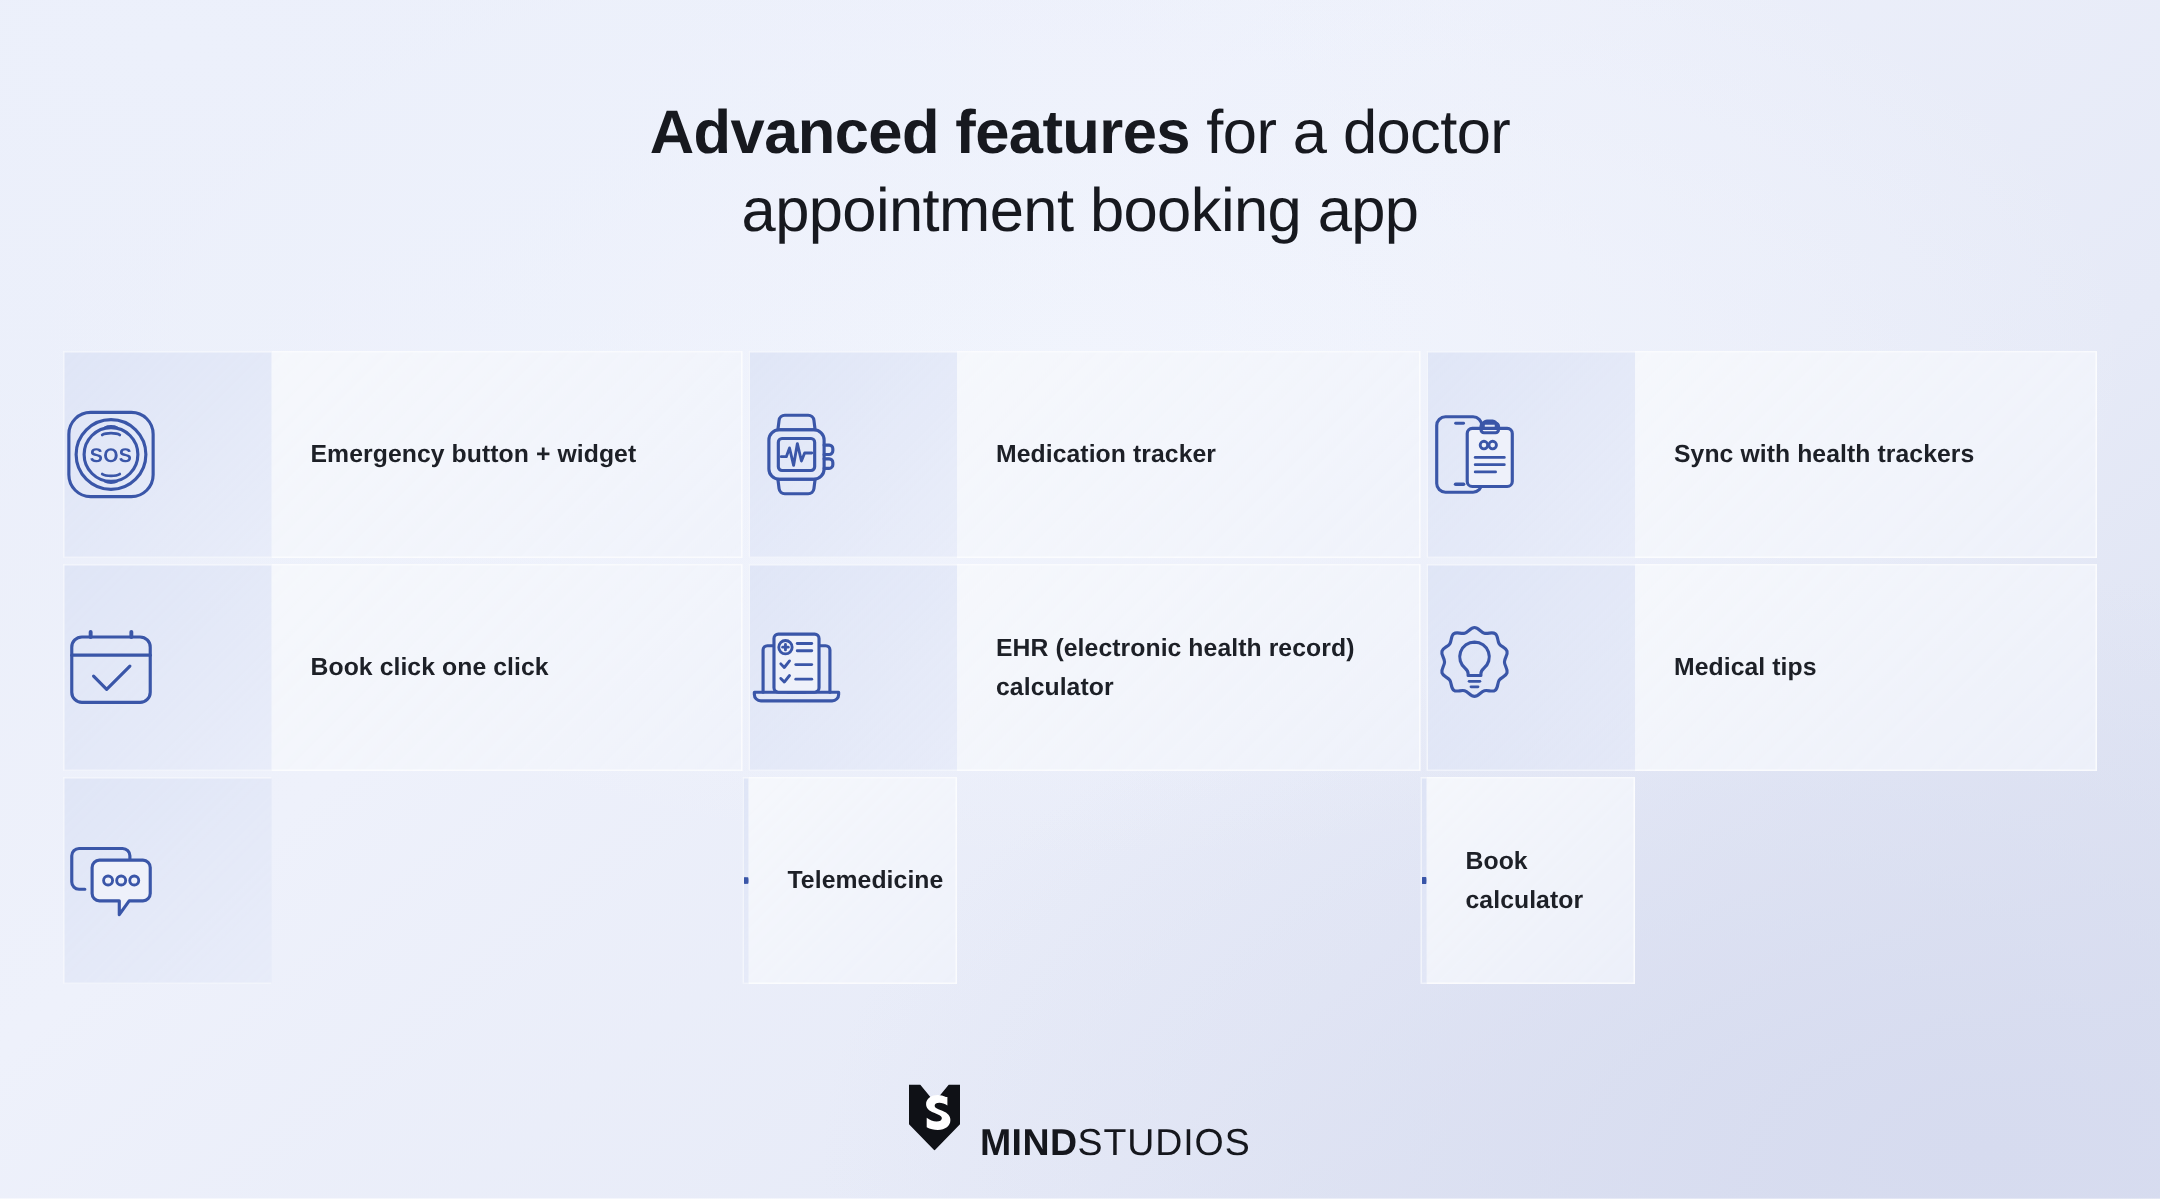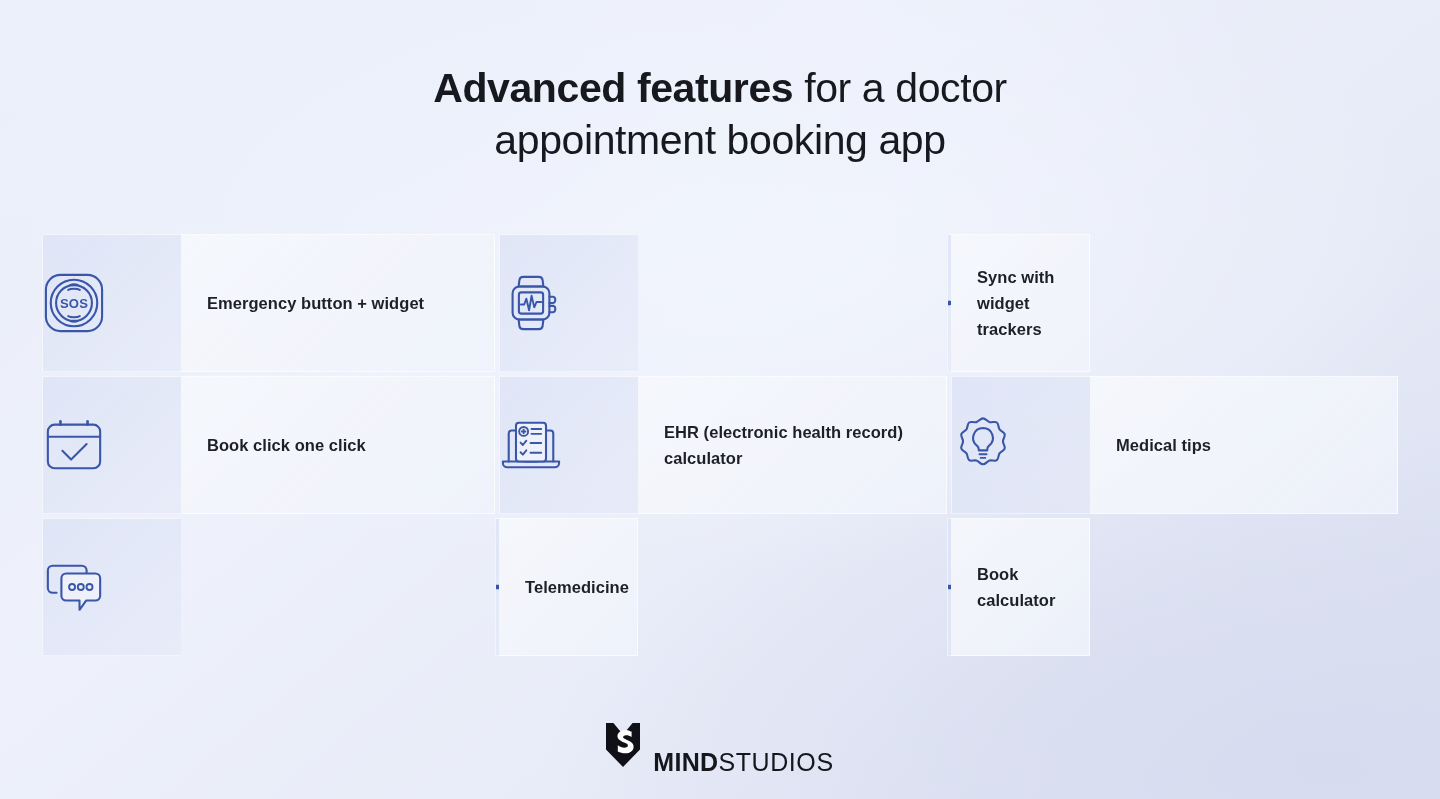--- a/index.html
+++ b/index.html
@@ -128,39 +128,42 @@
       <svg class="ico" viewBox="0 0 64 64" fill="none" stroke="#3a56a8" stroke-width="2.1" stroke-linecap="round" stroke-linejoin="round">
         <rect x="13" y="15" width="38" height="34" rx="7"></rect>
         <rect x="19.5" y="21" width="25" height="22" rx="2.5"></rect>
         <path d="M20 8.5a4 4 0 0 1 4-3.5h16a4 4 0 0 1 4 3.5l.8 6.5H19.2L20 8.5Z"></path>
         <path d="M20 55.5a4 4 0 0 0 4 3.5h16a4 4 0 0 0 4-3.5l.8-6.5H19.2l.8 6.5Z"></path>
         <path d="M51 25.5h3.5a2.5 2.5 0 0 1 2.5 2.5v1.5a2.5 2.5 0 0 1-2.5 2.5H51"></path>
         <path d="M51 35h3.5a2.5 2.5 0 0 1 2.5 2.5V39a2.5 2.5 0 0 1-2.5 2.5H51"></path>
         <polyline points="21.5,33.5 25,33.5 27.2,27.5 30,39.5 32.6,24.5 35.4,36.5 37.6,31 42.5,31" stroke-width="1.9"></polyline>
       </svg>
     </div>
+    <div class="cell text">
+      <span class="label">Medication tracker</span>
+    </div>
     <div class="spacer"></div>
 
     <div class="cell icon">
       <svg class="ico" viewBox="0 0 64 64" fill="none" stroke="#3a56a8" stroke-width="2.1" stroke-linecap="round" stroke-linejoin="round">
         <rect x="6" y="6" width="31" height="52" rx="6"></rect>
         <path d="M19 10.5h5.5" stroke-width="1.9"></path>
         <path d="M19 52.5h5.5" stroke-width="2.4"></path>
         <rect x="27" y="14" width="31" height="40" rx="3.5" fill="#eef1fa"></rect>
         <path d="M38 14v-2.5a2.5 2.5 0 0 1 2.5-2.5h4a2.5 2.5 0 0 1 2.5 2.5V14"></path>
         <rect x="36.5" y="10.5" width="12" height="6.5" rx="2"></rect>
         <circle cx="38.5" cy="25.5" r="2.6" stroke-width="1.9"></circle>
         <circle cx="44.5" cy="25.5" r="2.6" stroke-width="1.9"></circle>
         <path d="M32.5 34h20" stroke-width="1.9"></path>
         <path d="M32.5 39h20" stroke-width="1.9"></path>
         <path d="M32.5 44h14" stroke-width="1.9"></path>
       </svg>
     </div>
     <div class="cell text">
-      <span class="label">Sync with widget trackers</span>
+      <span class="label">Sync with health trackers</span>
     </div>
 
     <div class="spacer" style="grid-column:1/9"></div>
 
     <div class="cell icon">
       <svg class="ico" viewBox="0 0 64 64" fill="none" stroke="#3a56a8" stroke-width="2.1" stroke-linecap="round" stroke-linejoin="round">
         <rect x="5" y="11" width="54" height="45" rx="7"></rect>
         <path d="M5 23.5h54"></path>
         <path d="M18 11V7.5" stroke-width="2.6"></path>
         <path d="M46 11V7.5" stroke-width="2.6"></path>

